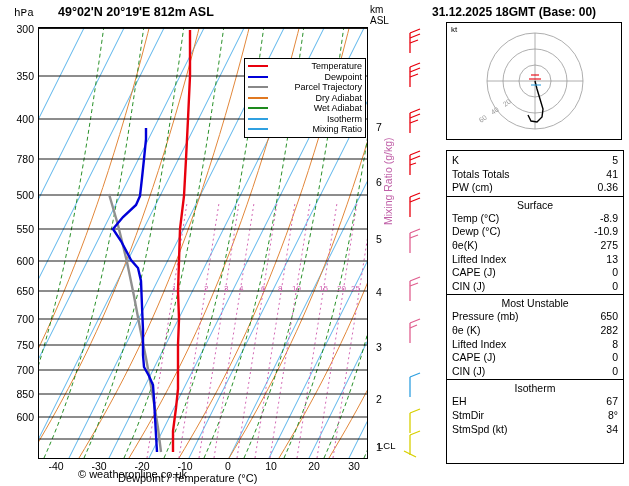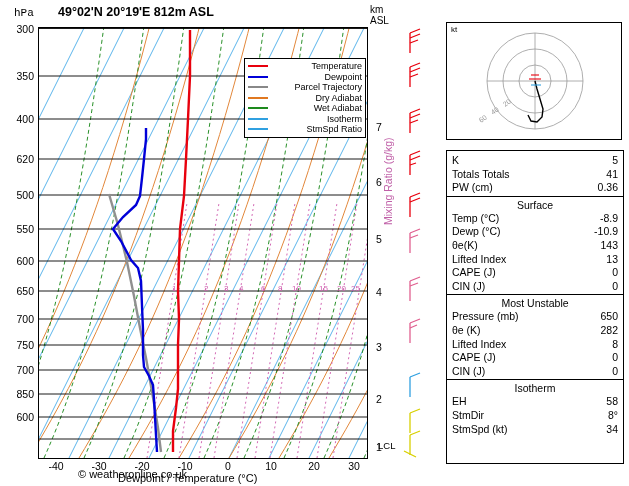--- a/index.html
+++ b/index.html
@@ -202,30 +202,30 @@
         <div class="row">
           <span class="swatch" style="border-top-color:#1d8a1d"></span>
           <span class="lbl">Wet Adiabat</span>
         </div>
         <div class="row">
           <span class="swatch" style="border-top-color:#30a0e0"></span>
           <span class="lbl">Isotherm</span>
         </div>
         <div class="row">
           <span class="swatch" style="border-top-color:#30a0e0"></span>
-          <span class="lbl">StmSpd Ratio</span>
+          <span class="lbl">Mixing Ratio</span>
         </div>
       </div>
     </div>
 
     <div class="ylabels">
       <span style="top:2px">300</span>
       <span style="top:49px">350</span>
       <span style="top:92px">400</span>
-      <span style="top:132px">620</span>
+      <span style="top:132px">780</span>
       <span style="top:168px">500</span>
       <span style="top:202px">550</span>
       <span style="top:234px">600</span>
       <span style="top:264px">650</span>
       <span style="top:292px">700</span>
       <span style="top:318px">750</span>
       <span style="top:343px">700</span>
       <span style="top:367px">850</span>
       <span style="top:390px">600</span>
     </div>
@@ -308,20 +308,21 @@
               <line x1="8" y1="424" x2="20" y2="430"></line>
           </g>
         </g>
       </svg>
     </div>
 
     <div id="copyright">© weatheronline.co.uk</div>
   </div>
 
   <div id="right-col">
+    <div id="datetime">31.12.2025 18GMT (Base: 00)</div>
 
     <div id="hodo-box">
       <div id="hodo-kt">kt</div>
       <svg width="176" height="116" viewBox="0 0 176 116">
         <g stroke="#999" fill="none" stroke-width="0.8">
           <circle cx="88" cy="58" r="16"></circle>
           <circle cx="88" cy="58" r="32"></circle>
           <circle cx="88" cy="58" r="48"></circle>
           <line x1="40" y1="58" x2="136" y2="58"></line>
           <line x1="88" y1="10" x2="88" y2="106"></line>
@@ -361,21 +362,21 @@
       <div class="trow">
           <span class="k">Temp (°C)</span>
           <span class="v">-8.9</span>
         </div>
       <div class="trow">
           <span class="k">Dewp (°C)</span>
           <span class="v">-10.9</span>
         </div>
       <div class="trow">
           <span class="k">θe(K)</span>
-          <span class="v">143</span>
+          <span class="v">275</span>
         </div>
       <div class="trow">
           <span class="k">Lifted Index</span>
           <span class="v">13</span>
         </div>
       <div class="trow">
           <span class="k">CAPE (J)</span>
           <span class="v">0</span>
         </div>
       <div class="trow">
@@ -401,21 +402,21 @@
           <span class="v">0</span>
         </div>
       <div class="trow">
           <span class="k">CIN (J)</span>
           <span class="v">0</span>
         </div>
       <div class="hr"></div>
       <div class="sect">Isotherm</div>
       <div class="trow">
           <span class="k">EH</span>
-          <span class="v">58</span>
+          <span class="v">67</span>
         </div>
       <div class="trow">
           <span class="k">StmDir</span>
           <span class="v">8°</span>
         </div>
       <div class="trow">
           <span class="k">StmSpd (kt)</span>
           <span class="v">34</span>
         </div>
     </div>

